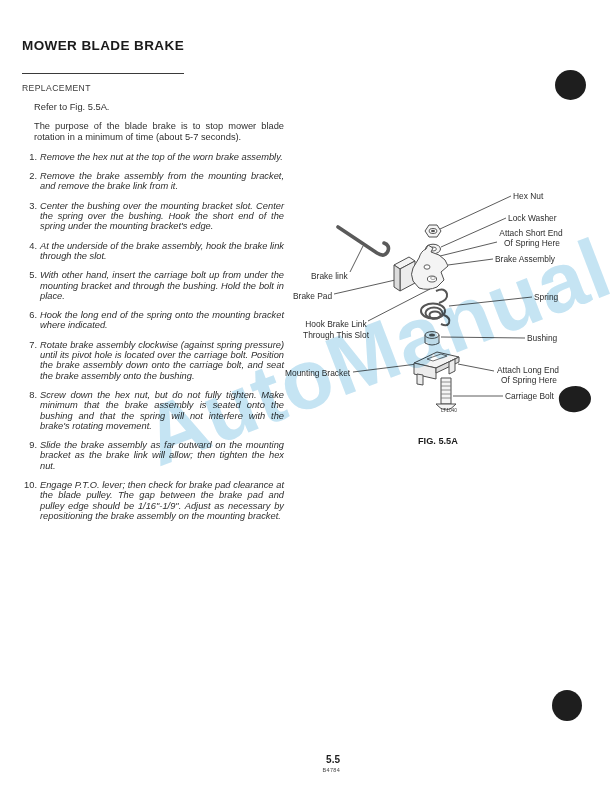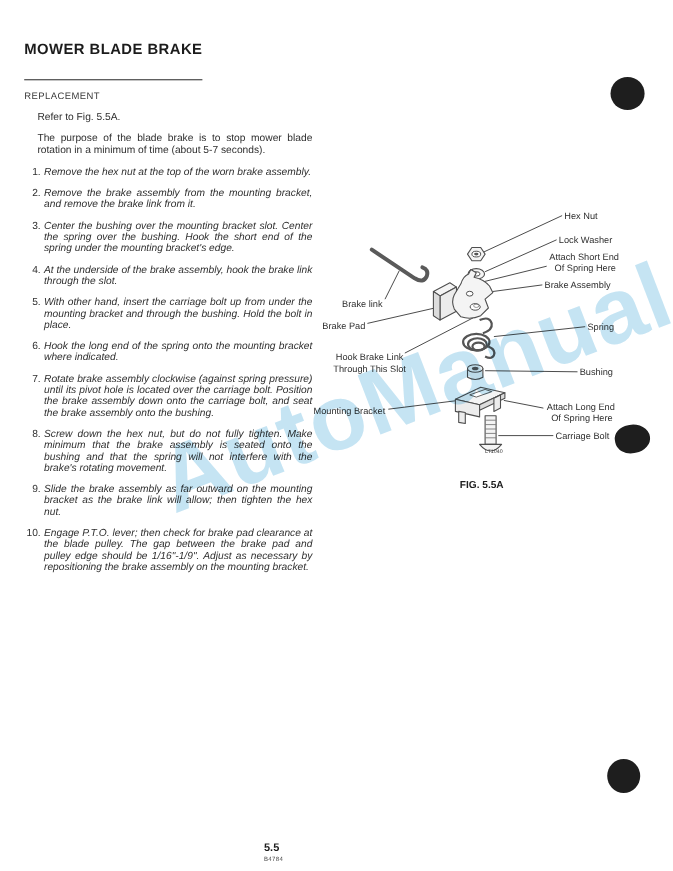--- a/index.html
+++ b/index.html
@@ -37,21 +37,21 @@
     transform:rotate(-21deg);transform-origin:0 50%;
     font-size:84px;font-weight:bold;letter-spacing:1px;line-height:84px;
     color:#8fcbe8;opacity:.52;mix-blend-mode:multiply;
   }
   
   .dot{position:absolute;background:#1e1e1e;border-radius:50%;z-index:3;}
   .dot-top{left:555px;top:70px;width:31px;height:30px;}
   .dot-mid{left:559px;top:386px;width:32px;height:26px;border-radius:46% 54% 50% 50%;transform:rotate(-10deg);}
   .dot-bottom{left:552px;top:690px;width:30px;height:31px;}
   
-  .footer{position:absolute;left:240px;top:754px;width:100px;text-align:left;z-index:2;margin-top:12px;}
+  .footer{position:absolute;left:240px;top:754px;width:100px;text-align:right;z-index:2;}
   .page-num{font-size:10px;font-weight:bold;color:#1d1d1d;}
   .doc-code{font-size:5.5px;margin-top:2px;color:#474747;letter-spacing:.3px;}
 </style>
 </head>
 <body>
 
 <div class="page">
 
   <div class="content">
     <h1 class="title">MOWER BLADE BRAKE</h1>

